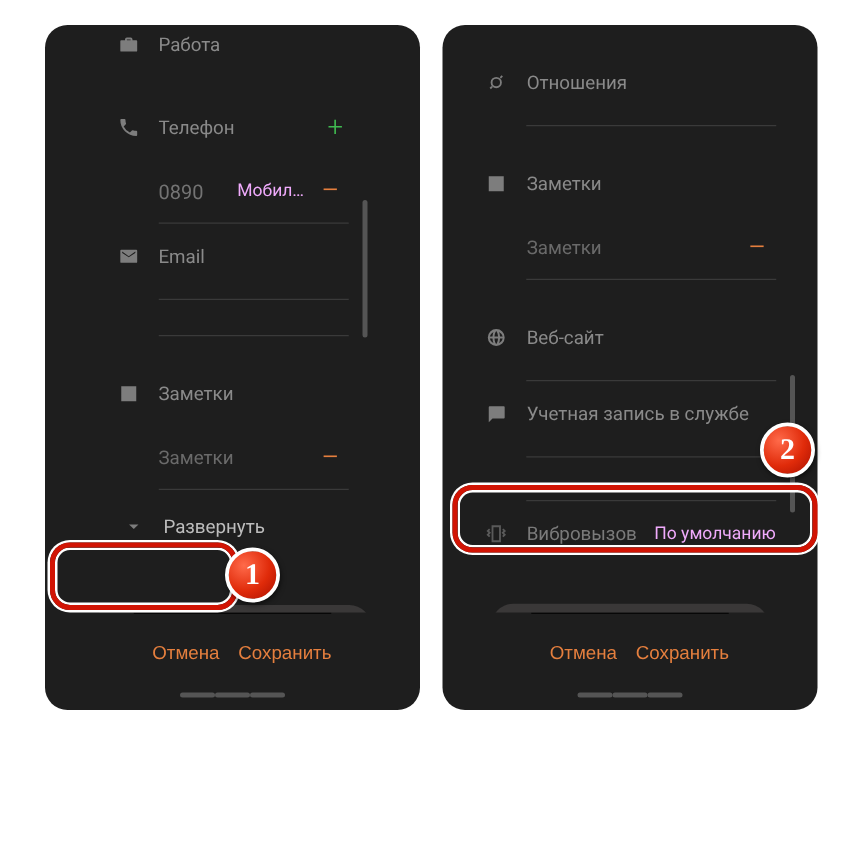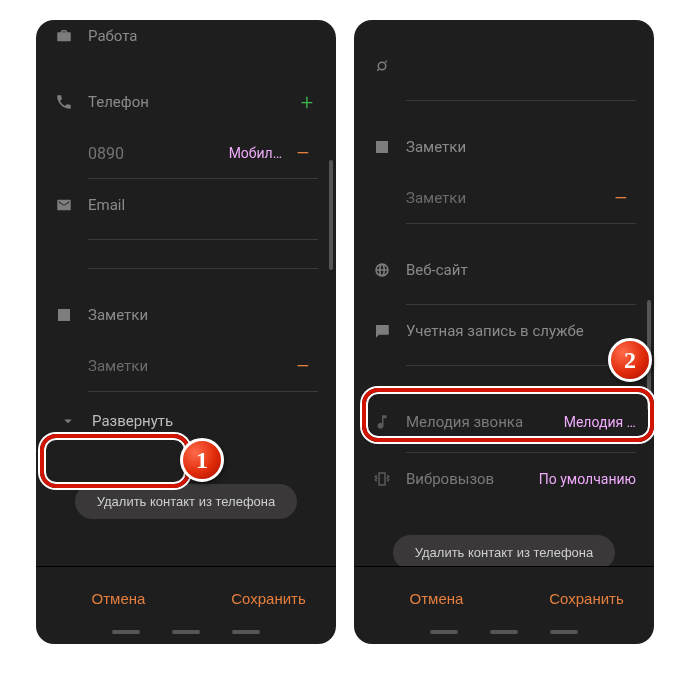--- a/index.html
+++ b/index.html
@@ -11,27 +11,28 @@
     font-family: -apple-system, Roboto, "Segoe UI", sans-serif;
     position: relative;
   }
   .phones {
     display: flex;
     gap: 18px;
     padding: 20px 36px;
   }
   .phone {
     width: 300px;
-    height: 624px;
+    height: 548px;
     background: #1e1e1e;
     border-radius: 18px;
     position: relative;
     overflow: hidden;
     display: flex;
     flex-direction: column;
+    align-items: center;
   }
   .scroll-area {
     flex: 1;
     overflow: hidden;
     position: relative;
     padding: 0 0 0 0;
   }
   .content {
     padding: 0 18px 0 18px;
   }
@@ -294,20 +295,21 @@
 
         <div class="spacer"></div>
           <div class="spacer"></div>
 
         <div class="row">
           <span class="icon">
             <svg viewBox="0 0 24 24">
                 <path d="M12 6a6 6 0 1 0 6 6 6 6 0 0 0-6-6zm0 2a4 4 0 1 1-4 4 4 4 0 0 1 4-4zm5.7-3.7l1.4 1.4-2 2-1.4-1.4zM4.9 17.7l2-2 1.4 1.4-2 2z"></path>
               </svg>
           </span>
+          <span class="label">Отношения</span>
         </div>
         <div class="underline-section">
             <div class="field-line" style="padding:4px 0"></div>
           </div>
 
         <div class="spacer"></div>
           <div class="spacer"></div>
 
         <div class="row">
           <span class="icon">
@@ -348,29 +350,20 @@
           <span class="label">Учетная запись в службе</span>
         </div>
         <div class="underline-section">
             <div class="field-line" style="padding:4px 0"></div>
           </div>
 
         <div class="spacer"></div>
           <div class="spacer"></div>
           <div class="spacer"></div>
 
-        <div class="row">
-          <span class="icon dark">
-            <svg viewBox="0 0 24 24">
-                <path d="M12 3v10.6A4 4 0 1 0 14 17V7h4V3z"></path>
-              </svg>
-          </span>
-          <span class="label" style="color:#7a7a7a">Мелодия звонка</span>
-          <span class="accent">Мелодия …</span>
-        </div>
         <div class="underline-section">
             <div class="field-line" style="padding:2px 0"></div>
           </div>
 
         <div class="row">
           <span class="icon dark">
             <svg viewBox="0 0 24 24">
                 <path d="M8 4h8v16H8zM5 7l-2 2 2 2-2 2 2 2M19 7l2 2-2 2 2 2-2 2" stroke="#5a5a5a" stroke-width="2" fill="none"></path>
               </svg>
           </span>

